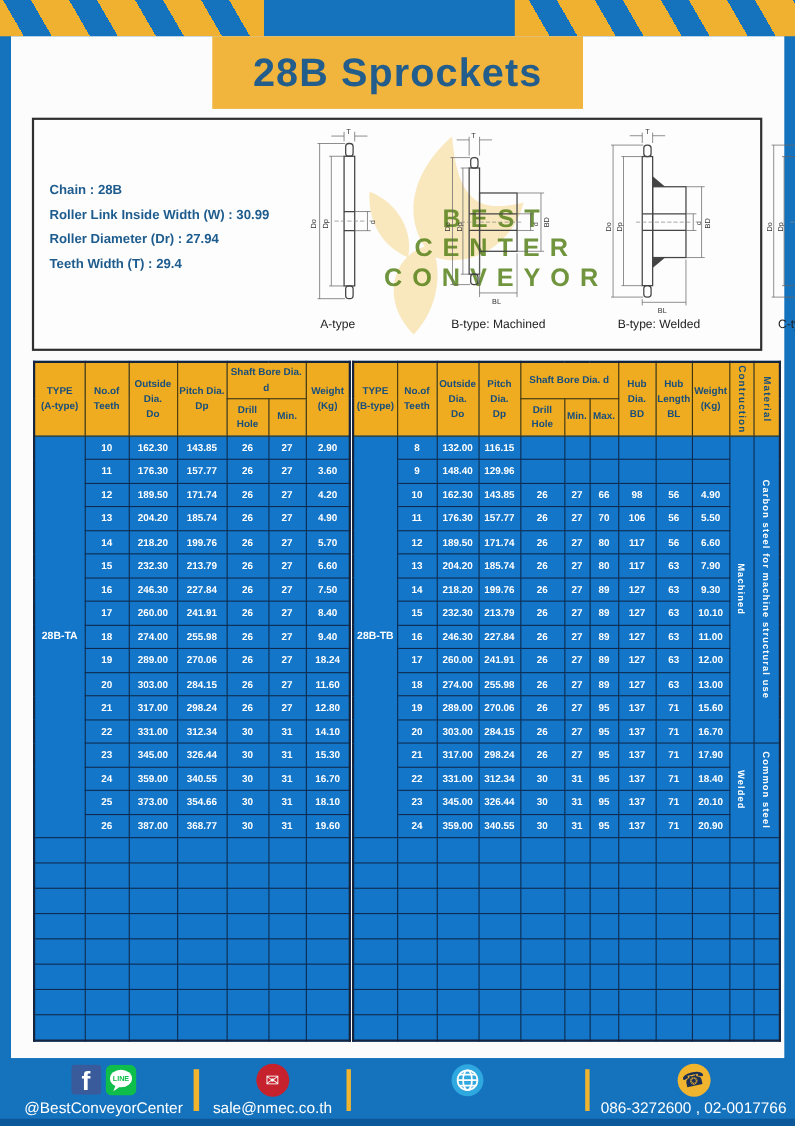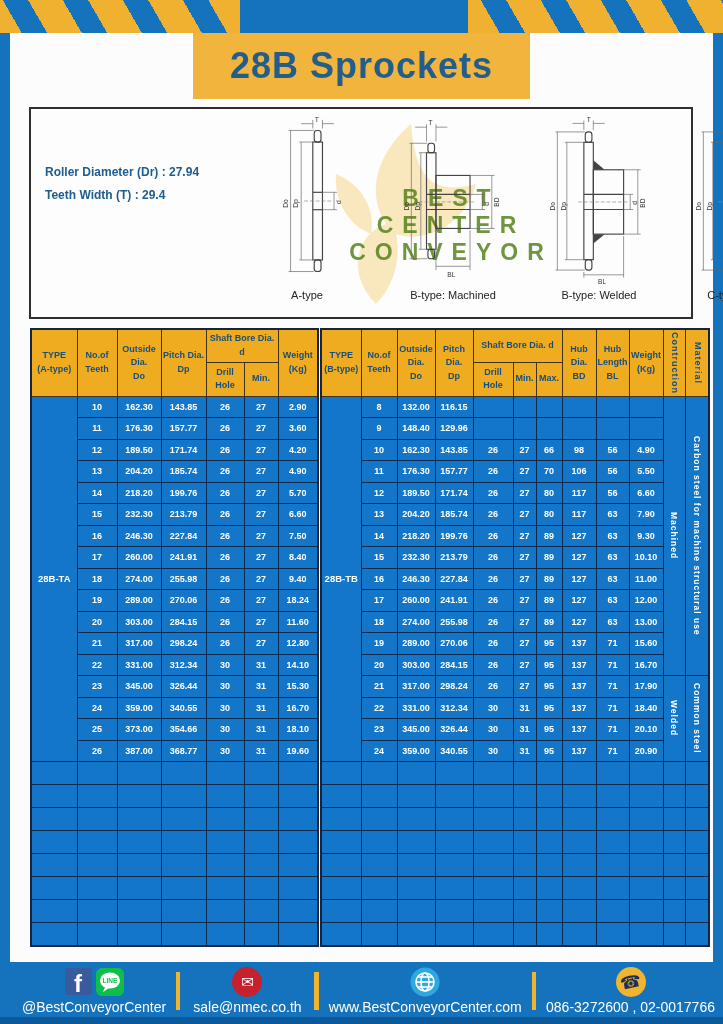--- a/index.html
+++ b/index.html
@@ -84,20 +84,22 @@
         <path d="M95 10 C60 40 50 80 70 110 C40 120 30 160 60 190 C80 170 85 140 80 120 C110 130 150 110 160 70 C120 80 100 70 95 10 Z" fill="#F6D88C"></path>
         <path d="M20 60 C45 70 60 95 55 120 C30 110 18 85 20 60 Z" fill="#F6D88C"></path>
       </svg>
       <div class="wm-text">
         <div>BEST</div>
         <div>CENTER</div>
         <div>CONVEYOR</div>
       </div>
 
       <div class="specs">
+        <div>Chain : 28B</div>
+        <div>Roller Link Inside Width (W) : 30.99</div>
         <div>Roller Diameter (Dr) : 27.94</div>
         <div>Teeth Width (T) : 29.4</div>
       </div>
 
       <div class="diagrams">
 
         <figure>
           <svg viewBox="0 0 106 178">
             <g stroke="#444" fill="none" stroke-width="1.2">
               <rect x="59" y="28" width="10" height="122"></rect>
@@ -899,21 +901,20 @@
             <circle cx="15" cy="15" r="14.5" fill="#2FA8DF"></circle>
             <g stroke="#FFF" stroke-width="1.6" fill="none">
               <circle cx="15" cy="15" r="9"></circle>
               <ellipse cx="15" cy="15" rx="4" ry="9"></ellipse>
               <line x1="6" y1="15" x2="24" y2="15"></line>
               <line x1="7.5" y1="10" x2="22.5" y2="10"></line>
               <line x1="7.5" y1="20" x2="22.5" y2="20"></line>
             </g>
           </svg>
         </div>
-        <div class="ftext">www.BestConveyorCenter.com</div>
       </div>
 
       <div class="fsep"></div>
 
       <div class="fgroup" style="flex:1">
         <div class="icons">
           <div class="icon-circle icon-phone">
               <span style="transform:rotate(-12deg)">☎</span>
             </div>
         </div>

